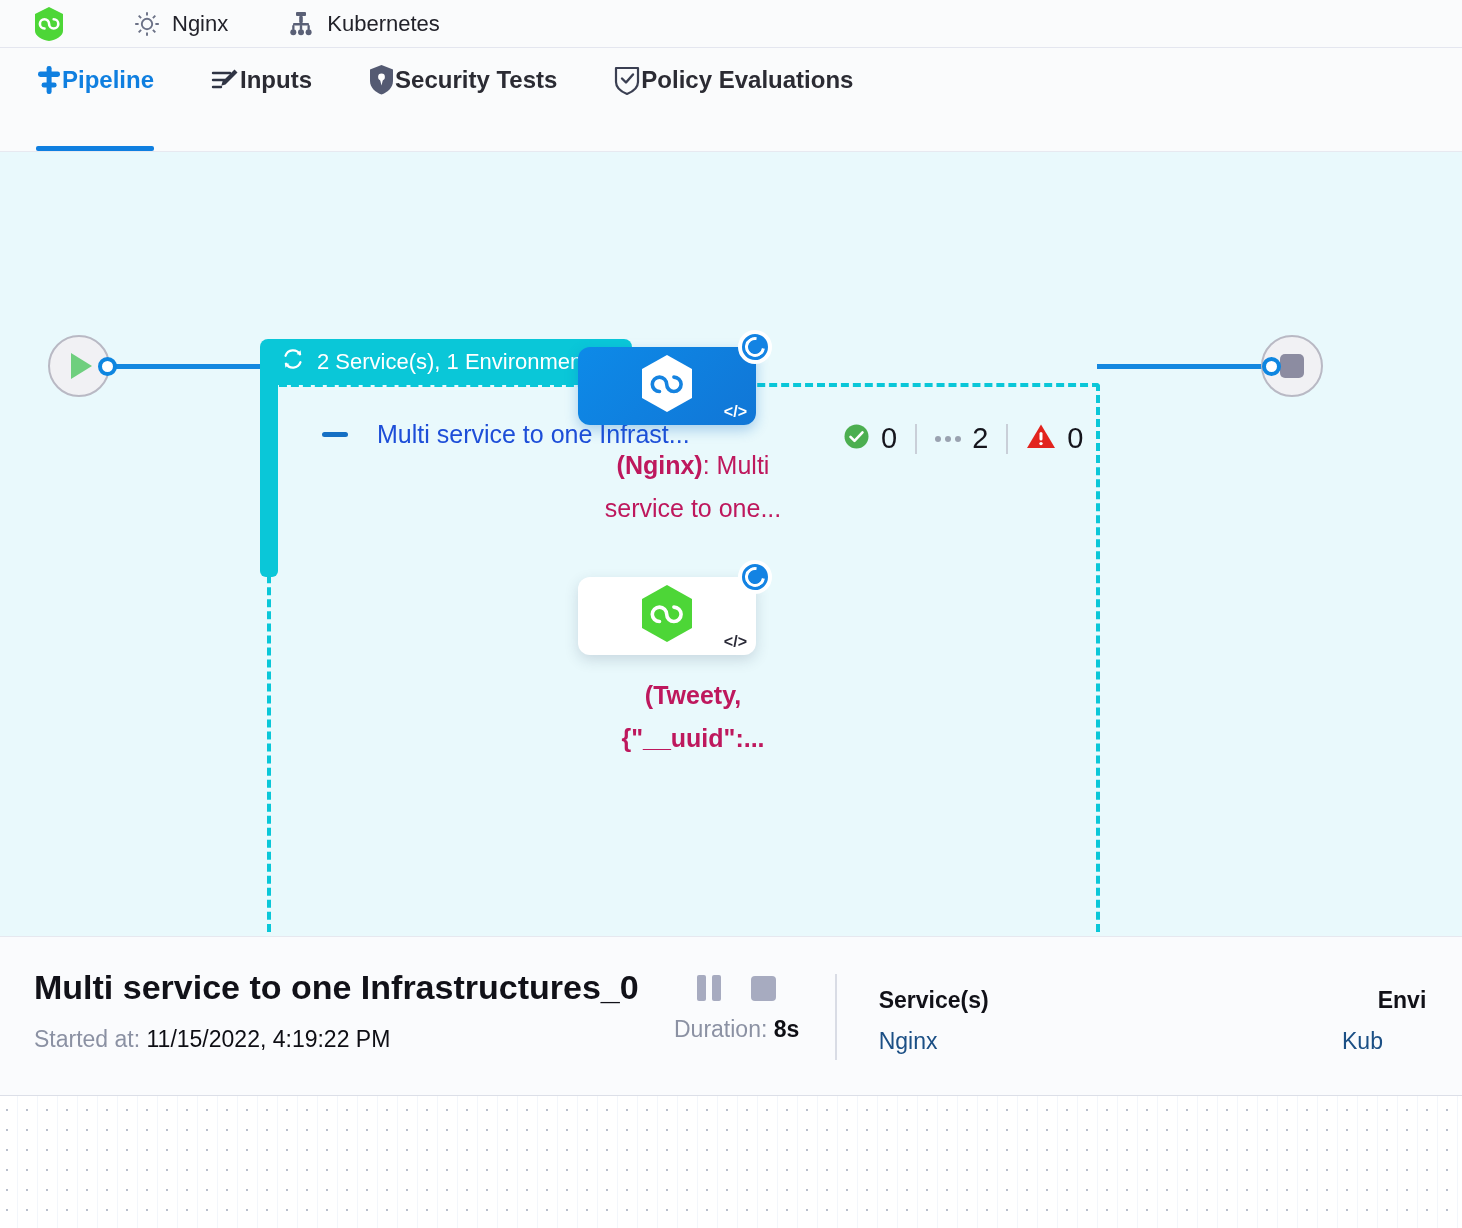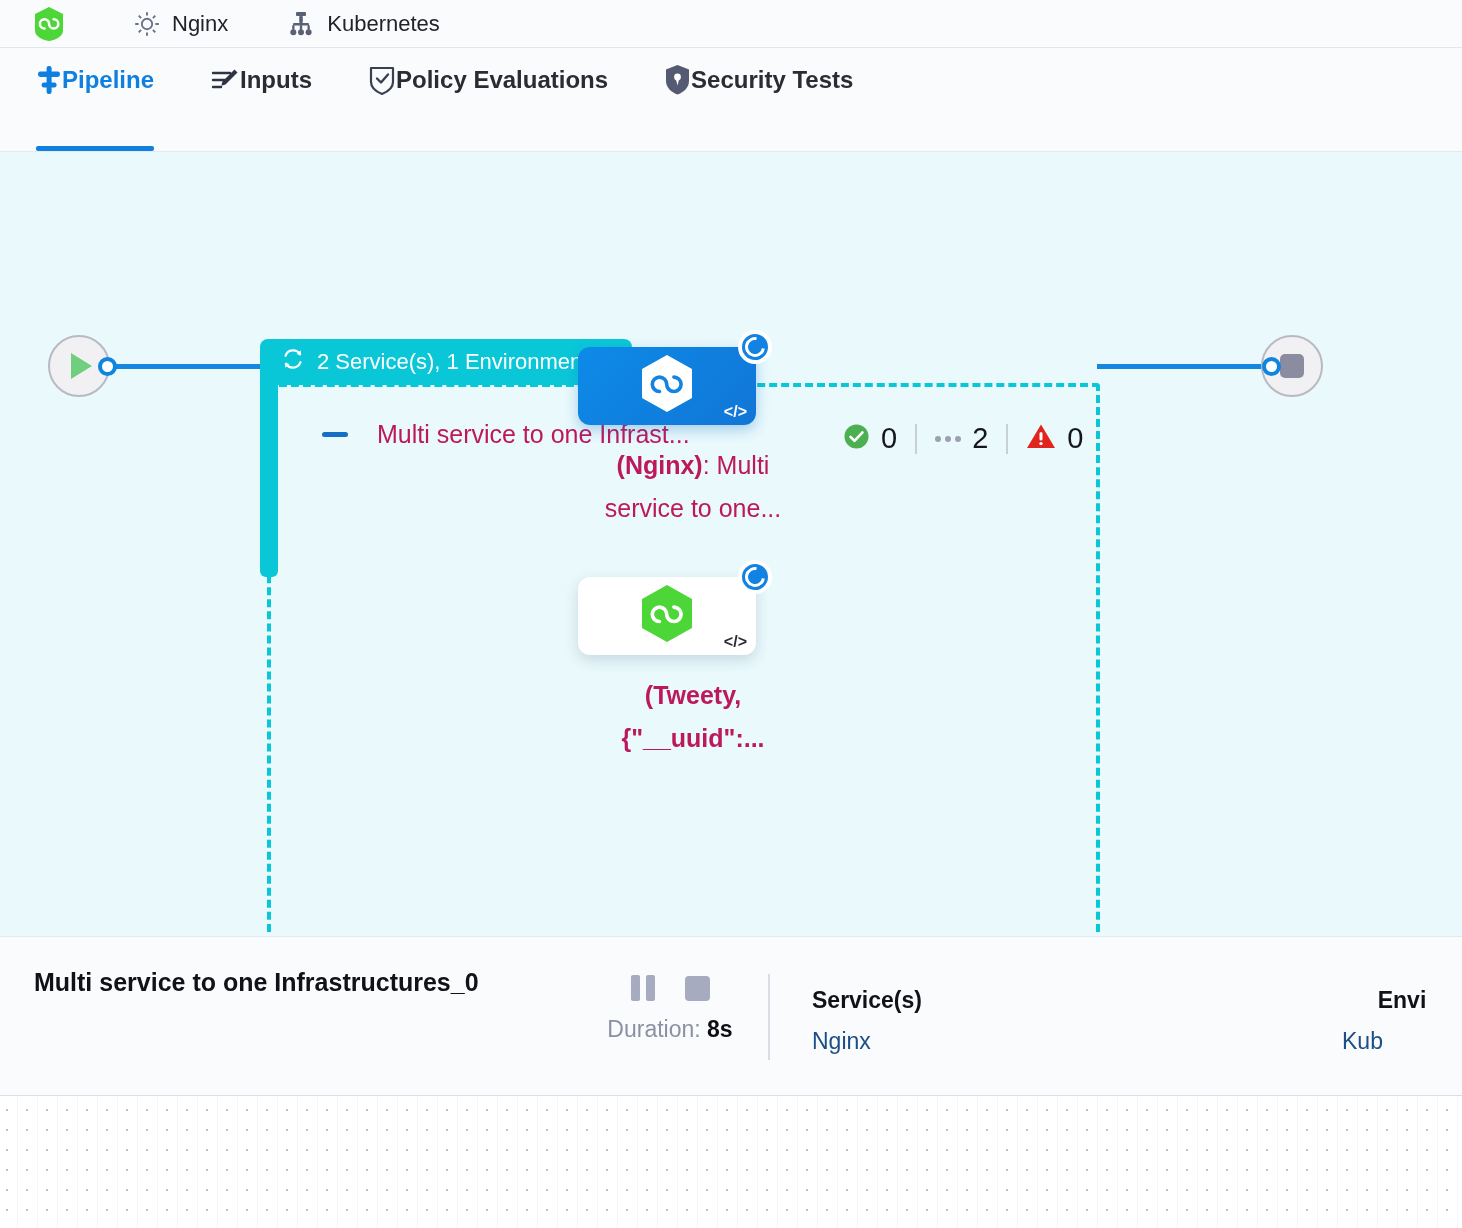--- a/index.html
+++ b/index.html
@@ -125,21 +125,21 @@
   
   .group-header {
     position: absolute;
     left: 322px; top: 268px;
     display: flex; align-items: center;
     z-index: 5;
   }
   .collapse-dash { width: 26px; height: 5px; border-radius: 3px; background: #1570c4; }
   .group-title {
     margin-left: 29px;
-    font-size: 25px; font-weight: 400; color: #be185d;
+    font-size: 25px; font-weight: 400; color: #1d4ed8;
     white-space: nowrap;
   }
 
   .counters {
     position: absolute; left: 843px; top: 270px;
     display: flex; align-items: center; z-index: 5;
   }
   .ctr { display: flex; align-items: center; gap: 11px; padding: 0 18px; }
   .ctr:first-child { padding-left: 0; }
   .ctr-num { font-size: 29px; font-weight: 400; color: #15151c; }
@@ -199,21 +199,21 @@
   .detail {
     position: absolute; top: 936px; left: 0;
     width: 1462px; height: 160px;
     background: #fafbfd;
     border-top: 1px solid #e6e8ef;
     border-bottom: 1px solid #dcdfe8;
     display: flex; align-items: flex-start;
     overflow: hidden;
   }
   .detail-left { padding: 31px 0 0 34px; min-width: 572px; }
-  .detail-title { font-size: 25px; font-weight: 700; color: #111118; white-space: nowrap; }
+  .detail-title { font-size: 34px; font-weight: 700; color: #111118; white-space: nowrap; }
   .detail-sub { margin-top: 19px; font-size: 23px; color: #0e0e14; white-space: nowrap; }
   .detail-sub .muted { color: #8b91a3; }
 
   .detail-mid { padding: 38px 0 0 0; width: 196px; text-align: center; }
   .ctrl-row { display: flex; align-items: center; justify-content: center; gap: 30px; }
   .pause-ico { display: flex; gap: 6px; }
   .pause-ico i { display: block; width: 9px; height: 26px; border-radius: 2px; background: #a7abc0; }
   .stop-ico { width: 25px; height: 25px; border-radius: 4px; background: #a7abc0; }
   .duration { margin-top: 15px; font-size: 23px; color: #8b91a3; white-space: nowrap; }
   .duration b { color: #0e0e14; font-weight: 700; }
@@ -311,37 +311,37 @@
               <path d="M3 21 h8"></path>
           </g>
           <path d="M24.5 3.5 l3 3 L15.5 18.5 l-4.2 1.2 1.2-4.2 Z" fill="#2f3444"></path>
         </svg>
       </span>
       <span>Inputs</span>
     </div>
 
     <div class="tab">
       <span class="ticon">
-        <svg width="28" height="32" viewBox="0 0 28 32">
-          <path d="M3 4 h22 v14 c0 6-6 10-11 12 C9 28 3 24 3 18 Z" fill="none" stroke="#3a3f52" stroke-width="2.2" stroke-linejoin="round"></path>
-          <path d="M9 14.5 l4 4 l7-8" fill="none" stroke="#3a3f52" stroke-width="2.4" stroke-linecap="round" stroke-linejoin="round"></path>
-        </svg>
-      </span>
-      <span>Policy Evaluations</span>
-    </div>
-
-    <div class="tab">
-      <span class="ticon">
         <svg width="27" height="32" viewBox="0 0 27 32">
           <path d="M13.5 1 L25 5.5 V17 c0 7-6 11.5-11.5 13.5 C8 28.5 2 24 2 17 V5.5 Z" fill="#545a72"></path>
           <circle cx="13.5" cy="13" r="3.4" fill="#ffffff"></circle>
           <path d="M12 15.6 h3 l-1.5 6 Z" fill="#ffffff"></path>
         </svg>
       </span>
       <span>Security Tests</span>
+    </div>
+
+    <div class="tab">
+      <span class="ticon">
+        <svg width="28" height="32" viewBox="0 0 28 32">
+          <path d="M3 4 h22 v14 c0 6-6 10-11 12 C9 28 3 24 3 18 Z" fill="none" stroke="#3a3f52" stroke-width="2.2" stroke-linejoin="round"></path>
+          <path d="M9 14.5 l4 4 l7-8" fill="none" stroke="#3a3f52" stroke-width="2.4" stroke-linecap="round" stroke-linejoin="round"></path>
+        </svg>
+      </span>
+      <span>Policy Evaluations</span>
     </div>
   </div>
 
   <div class="canvas">
 
     <div class="edge" style="left:110px; top:212px; width:160px;"></div>
     <div class="edge" style="left:1097px; top:212px; width:175px;"></div>
 
     <div class="terminal" style="left:48px; top:183px;">
       <div class="play-tri"></div>
@@ -442,20 +442,24 @@
         <span>(Tweety, {"__uuid":...</span>
       </div>
     </div>
 
   </div>
 
   <div class="detail">
 
     <div class="detail-left">
       <div class="detail-title">Multi service to one Infrastructures_0</div>
+      <div class="detail-sub">
+        <span class="muted">Started at:</span>
+        <span>11/15/2022, 4:19:22 PM</span>
+      </div>
     </div>
 
     <div class="detail-mid">
       <div class="ctrl-row">
         <span class="pause-ico">
             <i></i>
             <i></i>
           </span>
         <span class="stop-ico"></span>
       </div>

